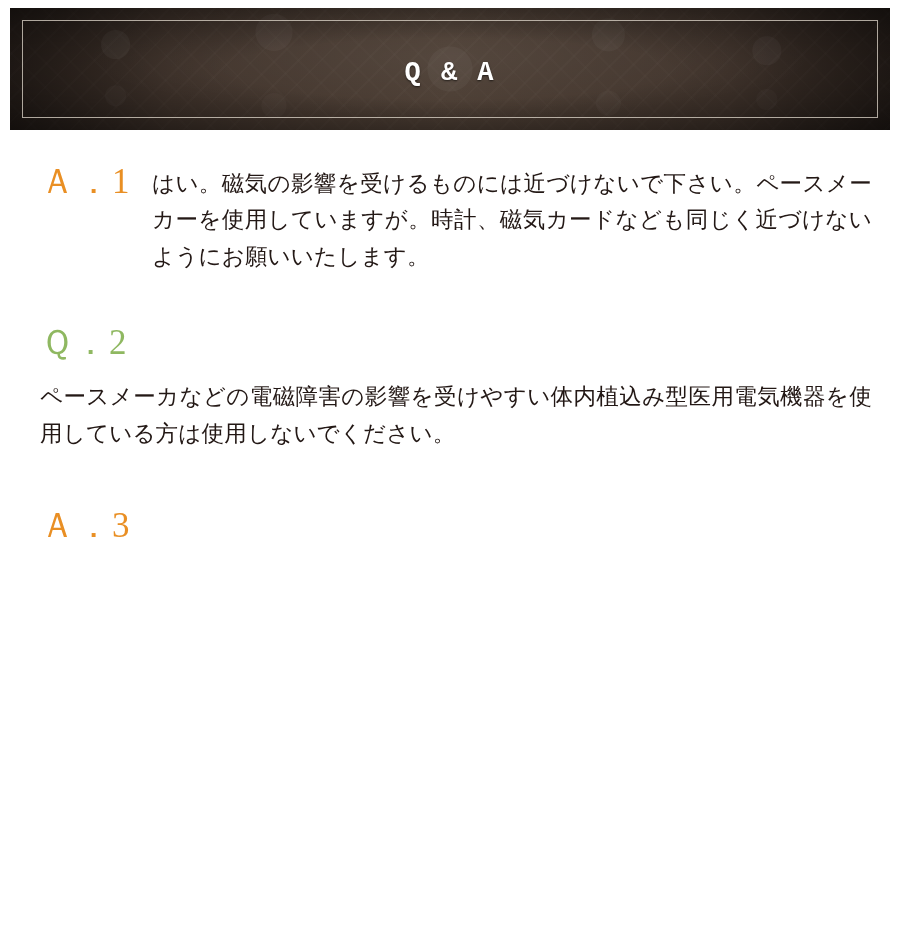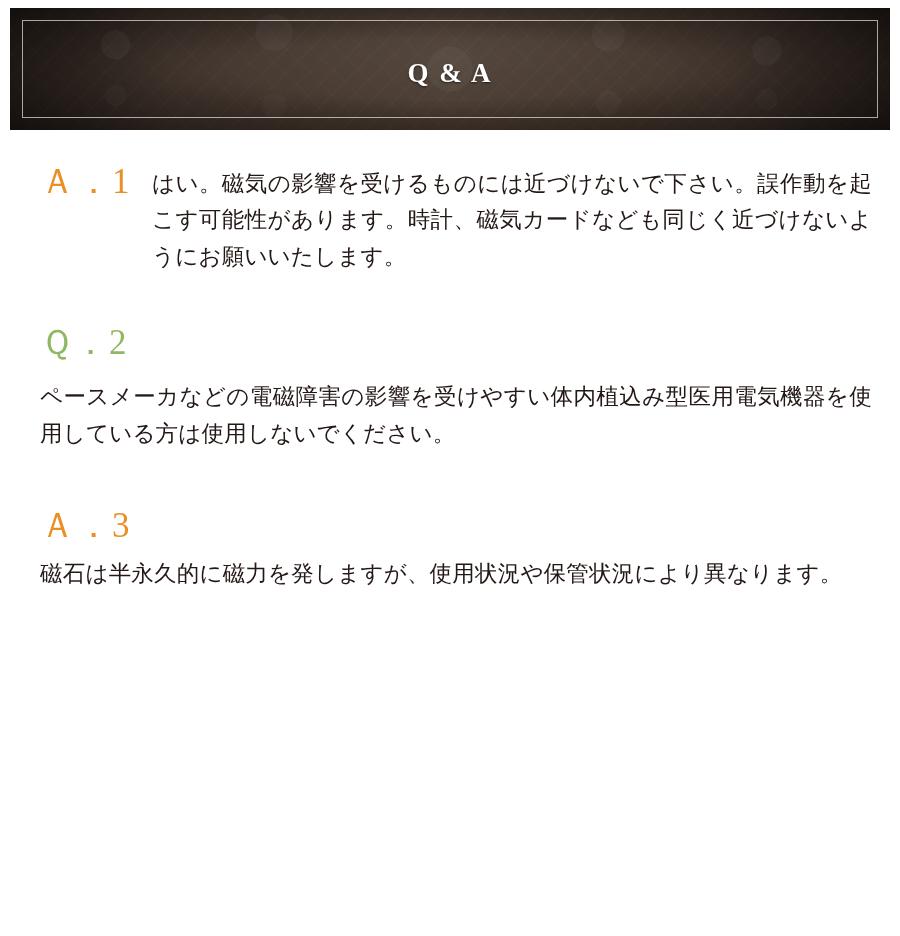--- a/index.html
+++ b/index.html
@@ -63,21 +63,21 @@
     border: 1px solid rgba(226,218,205,0.75);
     pointer-events: none;
   }
   .banner-title {
     position: absolute;
     left: 0;
     right: 0;
     top: 50px;
     text-align: center;
     color: #ffffff;
-    font-family: Liberation Serif, serif;
+    font-family: Liberation Mono, monospace;
     font-weight: bold;
     font-size: 27px;
     letter-spacing: 2px;
     text-shadow: 0 1px 2px rgba(0,0,0,0.6);
   }
 
   
   .qa-list {
     margin: 28px 0 0 0;
     padding: 0 28px 0 40px;
@@ -123,31 +123,30 @@
     <div class="banner-damask"></div>
     <div class="banner-vignette"></div>
     <div class="banner-frame"></div>
     <div class="banner-title">Q &amp; A</div>
   </div>
 
   <div class="qa-list">
 
     <div class="qa-row a">
       <div class="qa-tag a">Ａ．1</div>
-      <div class="qa-text">はい。磁気の影響を受けるものには近づけないで下さい。誤作動を起こす可能性があります。時計、磁気カードなども同じく近づけないようにお願いいたします。</div>
+      <div class="qa-text">はい。磁気の影響を受けるものには近づけないで下さい。ペースメーカーを使用していますが。時計、磁気カードなども同じく近づけないようにお願いいたします。</div>
     </div>
 
     <div class="qa-row q">
       <div class="qa-tag q">Ｑ．2</div>
     </div>
     <div class="qa-row a">
       <div class="qa-text">ペースメーカなどの電磁障害の影響を受けやすい体内植込み型医用電気機器を使用している方は使用しないでください。</div>
     </div>
 
     <div class="qa-row q">
     </div>
     <div class="qa-row a last">
       <div class="qa-tag a">Ａ．3</div>
-      <div class="qa-text">磁石は半永久的に磁力を発しますが、使用状況や保管状況により異なります。</div>
     </div>
 
   </div>
 </div>
 
 </body></html>

